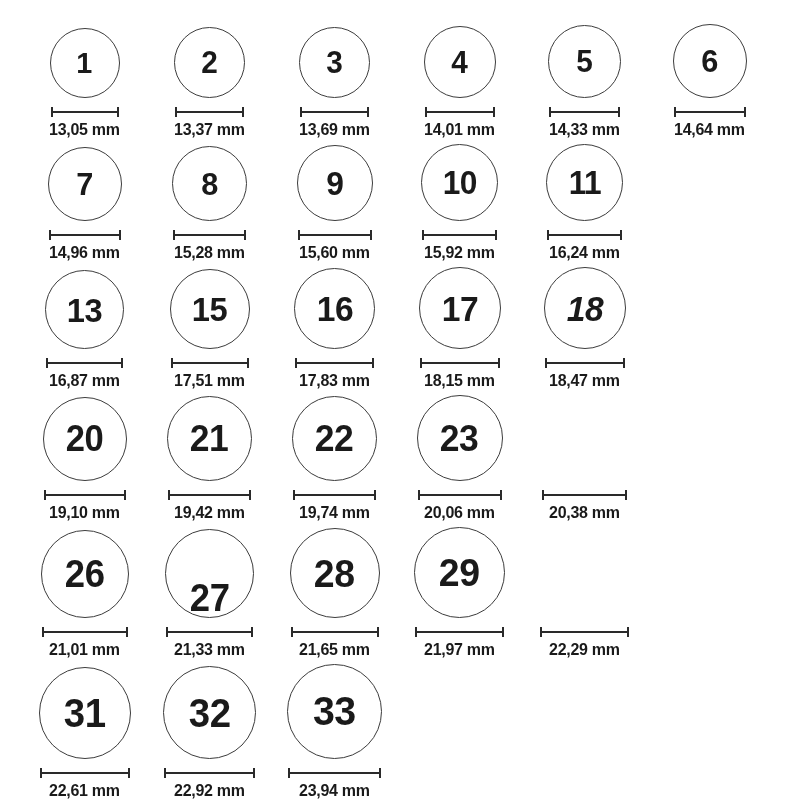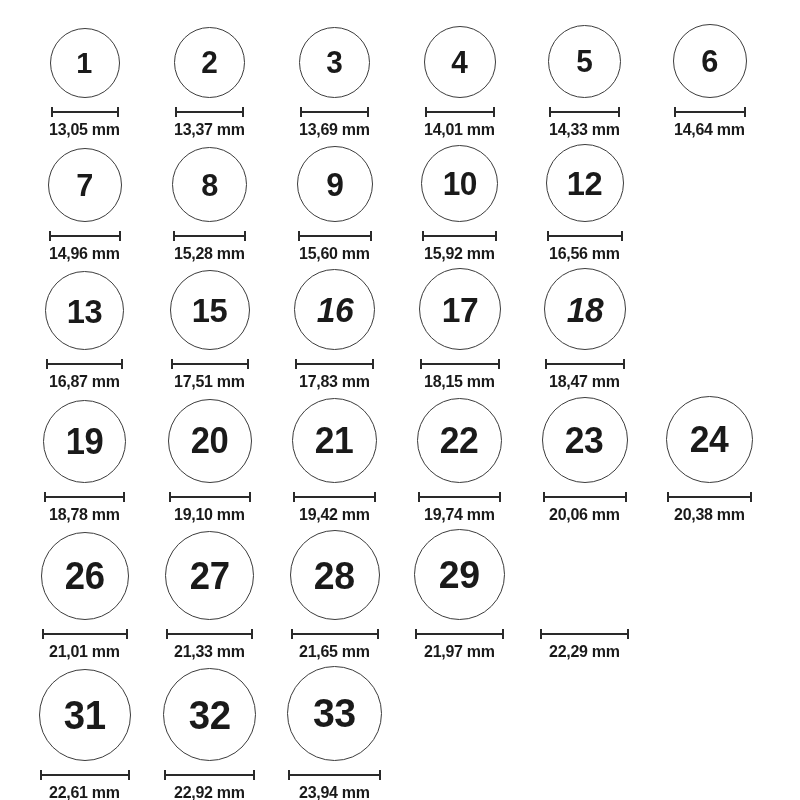--- a/index.html
+++ b/index.html
@@ -143,44 +143,44 @@
         <div class="diameter-label">15,60 mm</div>
       </div>
       <div class="cell">
         <div class="ring-circle" style="width: 77px; height: 77px;">
           <span class="ring-number" style="font-size: 33px;">10</span>
         </div>
         <div class="measure-line" style="width: 75px;"></div>
         <div class="diameter-label">15,92 mm</div>
       </div>
       <div class="cell">
-        <div class="ring-circle" style="width: 78px; height: 78px;">
-          <span class="ring-number" style="font-size: 34px;">12</span>
-        </div>
-        <div class="measure-line" style="width: 76px;"></div>
-        <div class="diameter-label">16,56 mm</div>
+        <div class="ring-circle" style="width: 77px; height: 77px;">
+          <span class="ring-number" style="font-size: 33px;">11</span>
+        </div>
+        <div class="measure-line" style="width: 75px;"></div>
+        <div class="diameter-label">16,24 mm</div>
       </div>
     </div>
     <div class="row">
       <div class="cell">
         <div class="ring-circle" style="width: 79px; height: 79px;">
           <span class="ring-number" style="font-size: 34px;">13</span>
         </div>
         <div class="measure-line" style="width: 77px;"></div>
         <div class="diameter-label">16,87 mm</div>
       </div>
       <div class="cell">
         <div class="ring-circle" style="width: 80px; height: 80px;">
           <span class="ring-number" style="font-size: 34px;">15</span>
         </div>
         <div class="measure-line" style="width: 78px;"></div>
         <div class="diameter-label">17,51 mm</div>
       </div>
       <div class="cell">
-        <div class="ring-circle" style="width: 81px; height: 81px; font-style: italic;">
+        <div class="ring-circle" style="width: 81px; height: 81px;">
           <span class="ring-number" style="font-size: 35px;">16</span>
         </div>
         <div class="measure-line" style="width: 79px;"></div>
         <div class="diameter-label">17,83 mm</div>
       </div>
       <div class="cell">
         <div class="ring-circle" style="width: 82px; height: 82px;">
           <span class="ring-number" style="font-size: 35px;">17</span>
         </div>
         <div class="measure-line" style="width: 80px;"></div>
@@ -189,27 +189,20 @@
       <div class="cell">
         <div class="ring-circle" style="width: 82px; height: 82px; font-style: italic;">
           <span class="ring-number" style="font-size: 35px;">18</span>
         </div>
         <div class="measure-line" style="width: 80px;"></div>
         <div class="diameter-label">18,47 mm</div>
       </div>
     </div>
     <div class="row">
       <div class="cell">
-        <div class="ring-circle" style="width: 83px; height: 83px;">
-          <span class="ring-number" style="font-size: 36px;">19</span>
-        </div>
-        <div class="measure-line" style="width: 81px;"></div>
-        <div class="diameter-label">18,78 mm</div>
-      </div>
-      <div class="cell">
         <div class="ring-circle" style="width: 84px; height: 84px;">
           <span class="ring-number" style="font-size: 36px;">20</span>
         </div>
         <div class="measure-line" style="width: 82px;"></div>
         <div class="diameter-label">19,10 mm</div>
       </div>
       <div class="cell">
         <div class="ring-circle" style="width: 85px; height: 85px;">
           <span class="ring-number" style="font-size: 37px;">21</span>
         </div>
@@ -224,37 +217,34 @@
         <div class="diameter-label">19,74 mm</div>
       </div>
       <div class="cell">
         <div class="ring-circle" style="width: 86px; height: 86px;">
           <span class="ring-number" style="font-size: 37px;">23</span>
         </div>
         <div class="measure-line" style="width: 84px;"></div>
         <div class="diameter-label">20,06 mm</div>
       </div>
       <div class="cell">
-        <div class="ring-circle" style="width: 87px; height: 87px;">
-          <span class="ring-number" style="font-size: 37px;">24</span>
-        </div>
         <div class="measure-line" style="width: 85px;"></div>
         <div class="diameter-label">20,38 mm</div>
       </div>
     </div>
     <div class="row">
       <div class="cell">
         <div class="ring-circle" style="width: 88px; height: 88px;">
           <span class="ring-number" style="font-size: 38px;">26</span>
         </div>
         <div class="measure-line" style="width: 86px;"></div>
         <div class="diameter-label">21,01 mm</div>
       </div>
       <div class="cell">
-        <div class="ring-circle" style="width: 89px; height: 89px;">
+        <div class="ring-circle" style="width: 89px; height: 89px; align-items: flex-end;">
           <span class="ring-number" style="font-size: 38px;">27</span>
         </div>
         <div class="measure-line" style="width: 87px;"></div>
         <div class="diameter-label">21,33 mm</div>
       </div>
       <div class="cell">
         <div class="ring-circle" style="width: 90px; height: 90px;">
           <span class="ring-number" style="font-size: 39px;">28</span>
         </div>
         <div class="measure-line" style="width: 88px;"></div>

